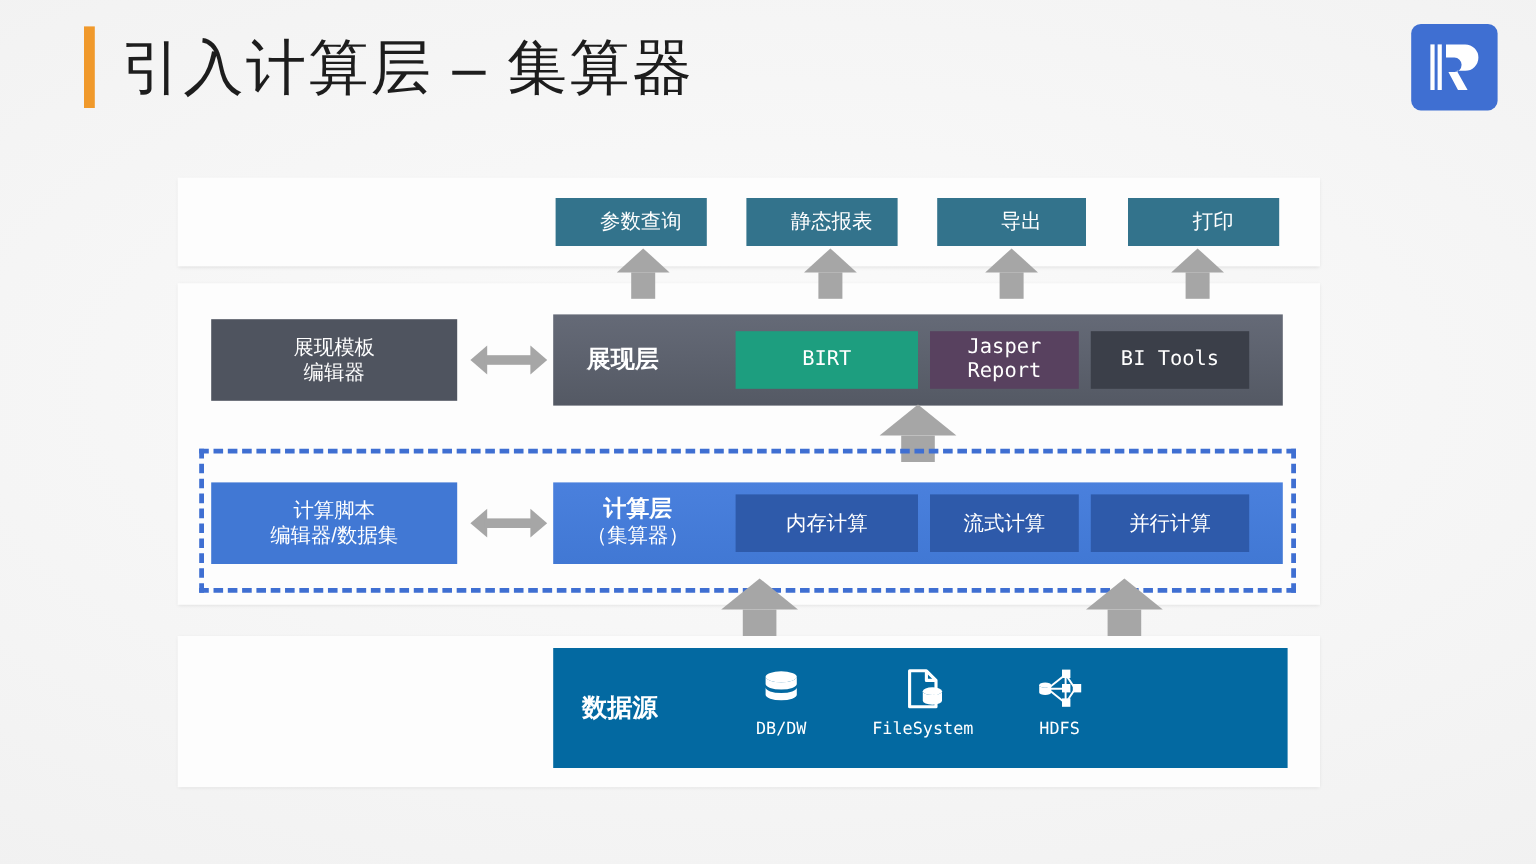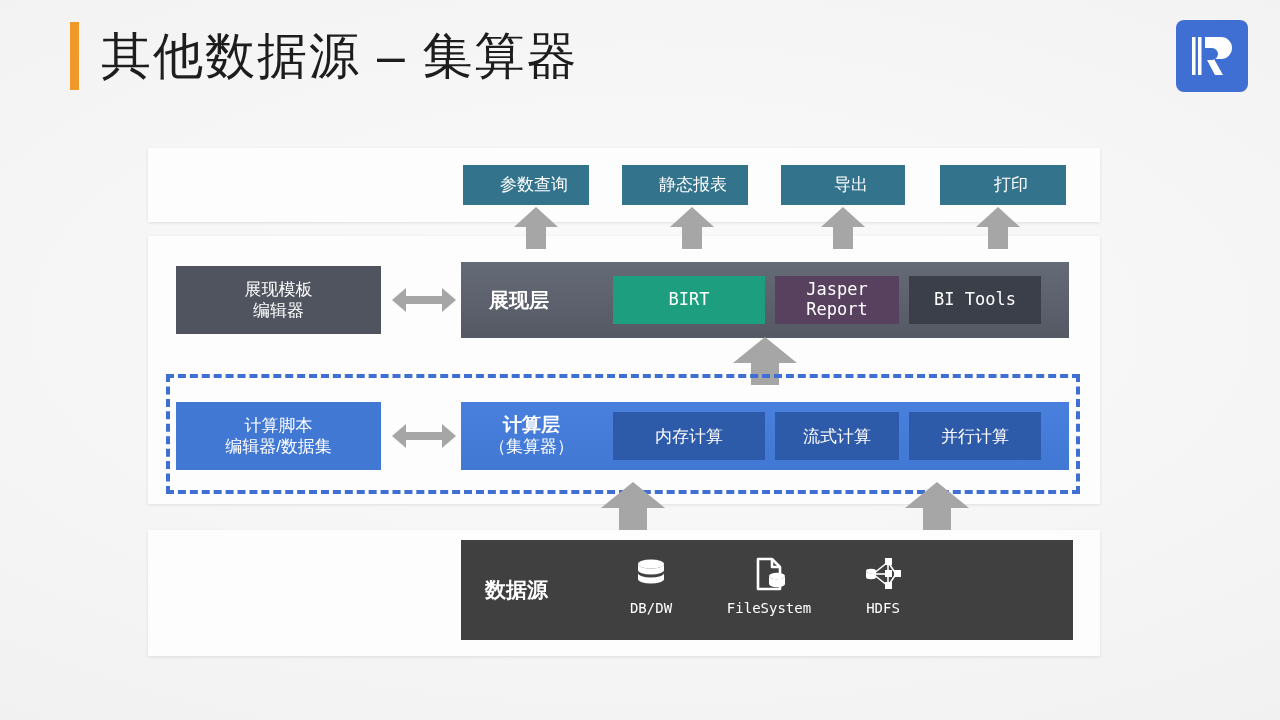--- a/index.html
+++ b/index.html
@@ -215,21 +215,21 @@
     top: 412px; height: 48px;
   }
   #cchip-0 { left: 613px; width: 152px; }
   #cchip-1 { left: 775px; width: 124px; }
   #cchip-2 { left: 909px; width: 132px; }
 
   
   #ds-band {
     position: absolute;
     left: 461px; top: 540px; width: 612px; height: 100px;
-    background: #404040;
+    background: #0369a1;
   }
   #ds-label {
     position: absolute; left: 24px; top: 0; bottom: 0;
     display: flex; align-items: center;
     font-size: 21px; font-weight: bold; color: #ffffff;
   }
   .ds-item {
     position: absolute;
     top: 12px;
     width: 120px;
@@ -246,21 +246,21 @@
   #ds-2 { left: 362px; }
   #ds-3 { left: 472px; }
 </style>
 </head>
 <body>
 
 <div class="slide-bg"></div>
 
 <div class="title-wrap">
   <div class="title-bar"></div>
-  <div class="title-text">其他数据源  –  集算器</div>
+  <div class="title-text">引入计算层  –  集算器</div>
 </div>
 
 <div class="logo">
   <svg width="48" height="48" viewBox="0 0 48 48">
     <rect x="4" y="5" width="3.5" height="38" fill="#ffffff"></rect>
     <rect x="10" y="5" width="3.5" height="38" fill="#ffffff"></rect>
     <path d="M17 5 H33 A11 11 0 0 1 33 27 H26 L35 43 H27 L19 28 H24 A6 6 0 0 0 24 16 H17 Z" fill="#ffffff"></path>
   </svg>
 </div>
 

